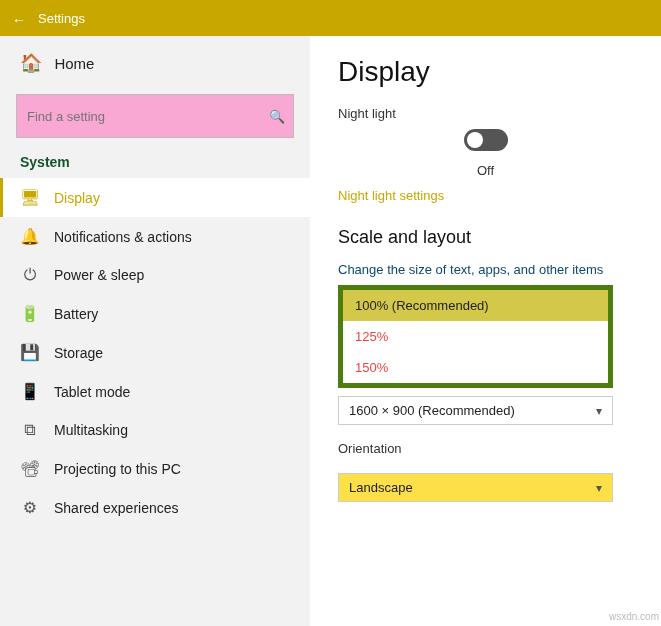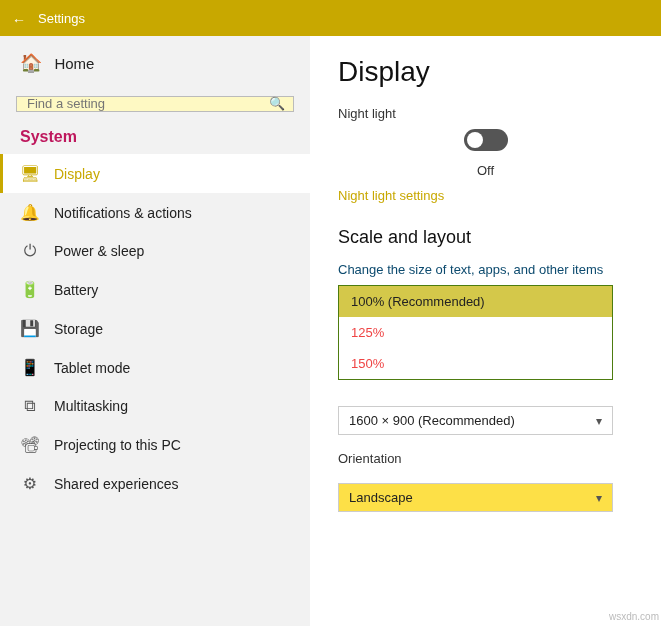--- a/index.html
+++ b/index.html
@@ -68,40 +68,40 @@
       font-size: 15px;
       color: #222;
     }
 
     .search-box {
       margin: 4px 16px 12px 16px;
       position: relative;
     }
     .search-box input {
       width: 100%;
-      height: 16px;
+      height: 44px;
       border: 1px solid #bbb;
-      background: #fef9c3;
+      background: #f9a8d4;
       padding: 0 32px 0 10px;
       font-size: 13px;
       color: #666;
       outline: none;
     }
     .search-box-icon {
       position: absolute;
       right: 8px;
       top: 50%;
       transform: translateY(-50%);
       color: #666;
       font-size: 13px;
     }
 
     .sidebar-section-label {
-      font-size: 16px;
-      color: #be185d;
+      font-size: 14px;
+      color: #14532d;
       padding: 4px 20px 8px 20px;
       font-weight: 600;
       text-transform: none;
     }
 
     .sidebar-item {
       display: flex;
       align-items: center;
       gap: 14px;
       padding: 10px 20px;
@@ -234,23 +234,23 @@
       margin-top: 4px;
     }
 
     .scale-label {
       font-size: 13px;
       color: #0c4a6e;
       margin-bottom: 8px;
     }
 
     .dropdown-list {
-      border: 1px solid #4d7c0f;
+      border: 5px solid #4d7c0f;
       background: #fff;
-      margin-bottom: 26px;
+      margin-bottom: 8px;
       width: 275px;
     }
 
     .dropdown-option {
       padding: 8px 12px;
       font-size: 13px;
       color: #ef4444;
       cursor: pointer;
     }
     .dropdown-option.selected {

